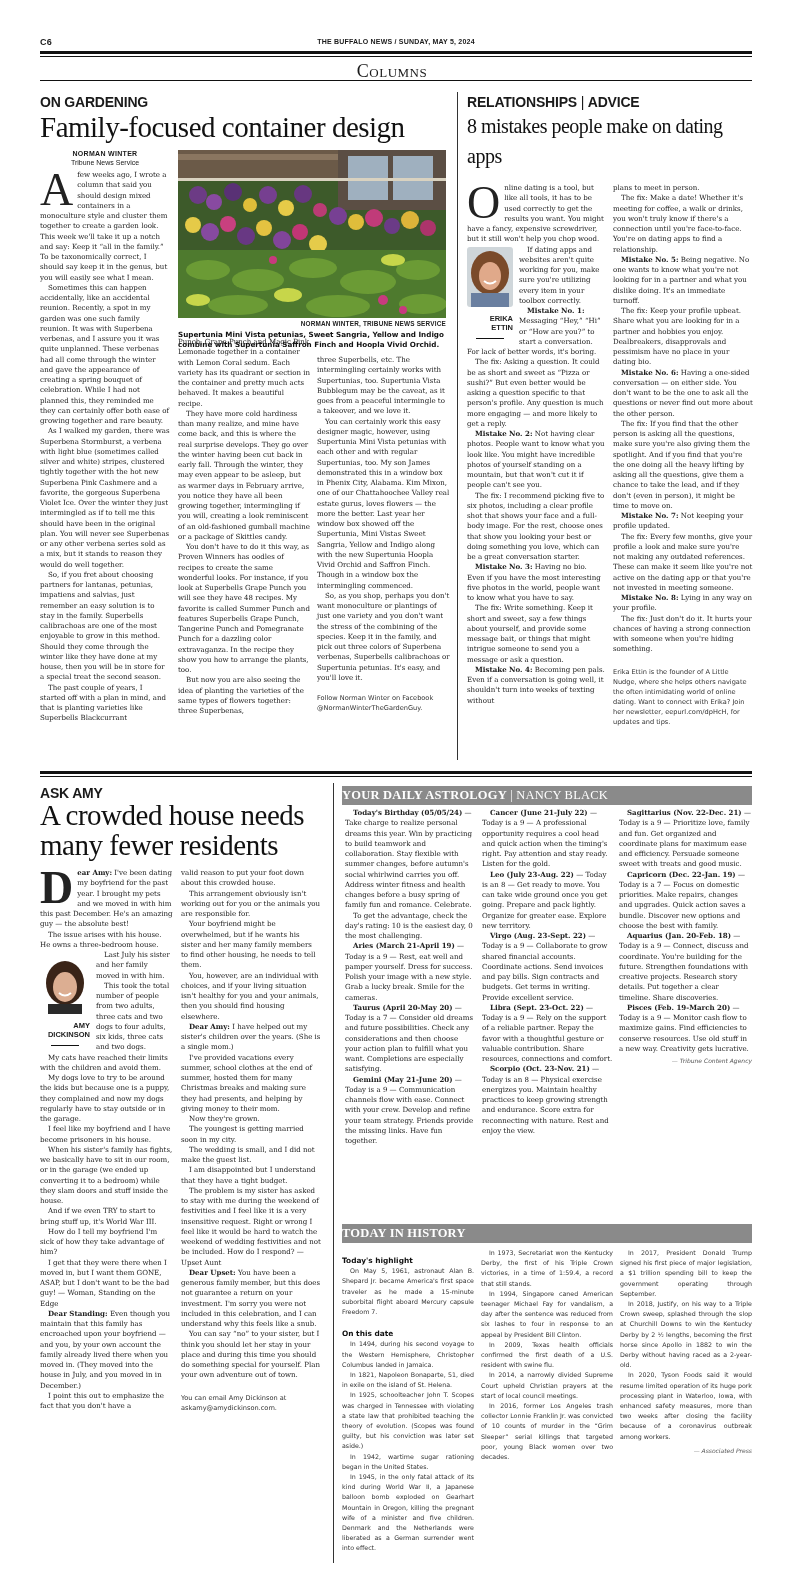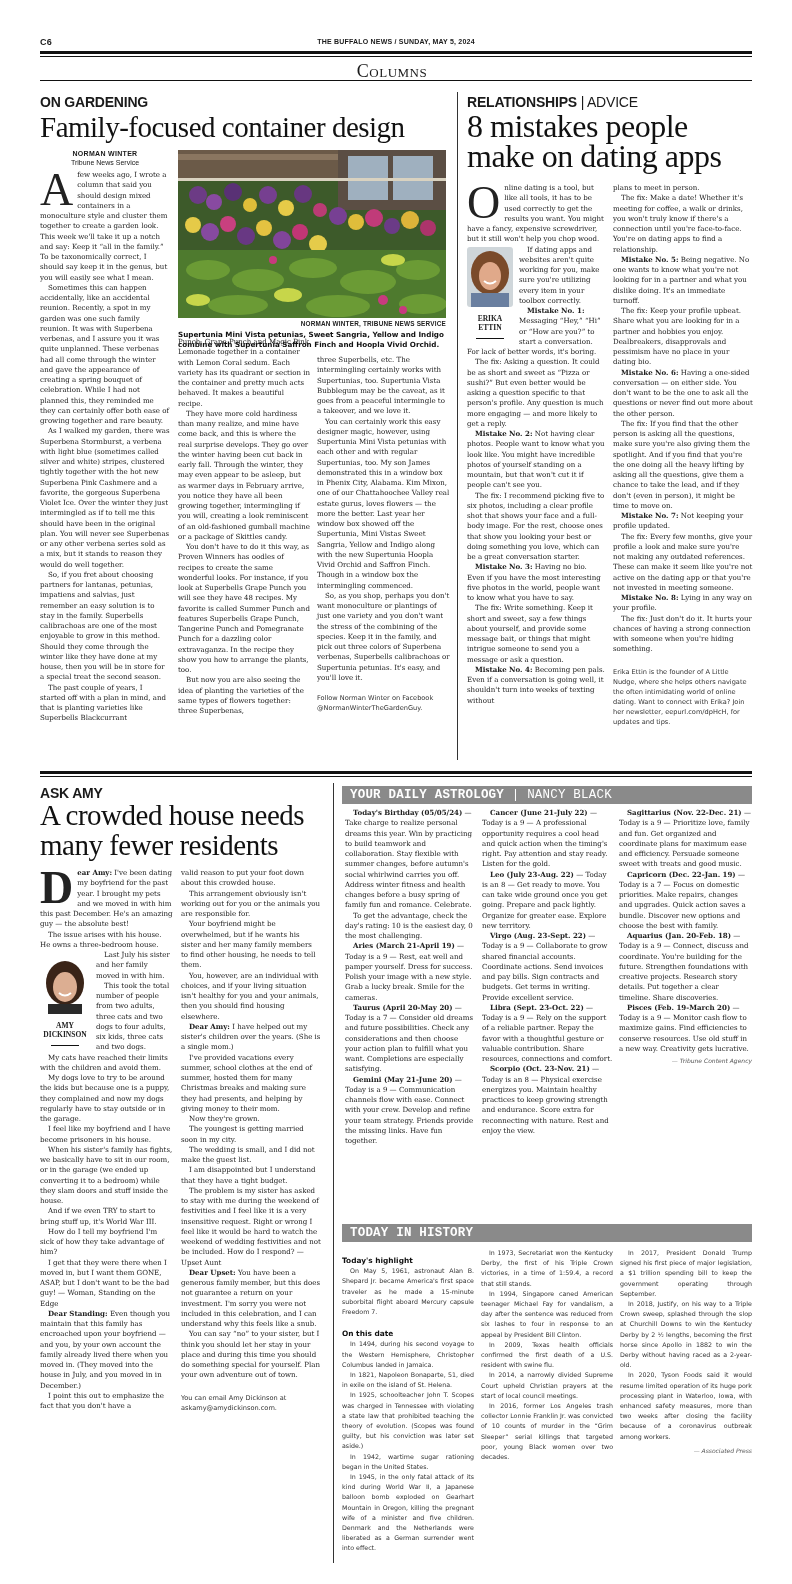--- a/index.html
+++ b/index.html
@@ -4,35 +4,35 @@
 <style>
 *{box-sizing:border-box;margin:0;padding:0}
 html,body{width:792px;height:1584px;background:#fff;overflow:hidden}
 body{font-family:"DejaVu Serif","Liberation Serif",serif;color:#1a1a1a;position:relative}
 .abs{position:absolute}
 .folio{font-family:"Liberation Sans",sans-serif;font-weight:bold;font-size:9px;letter-spacing:.2px}
 .rule-thick{height:3px;background:#111}
 .rule-thin{height:1px;background:#111}
 .section-title{font-family:"Liberation Serif",serif;font-size:18px;font-variant:small-caps;letter-spacing:.5px;text-align:center}
 .kicker{font-family:"Liberation Sans",sans-serif;font-weight:bold;font-size:14px;letter-spacing:-.2px}
-.kicker .light{font-weight:normal}
+.kicker .light{font-weight:bold}
 .headline{font-family:"Liberation Serif",serif;font-weight:normal;color:#111;letter-spacing:-.5px}
 .body{font-family:"DejaVu Serif",serif;font-size:7.05px;line-height:10.25px;color:#222}
 .body p{text-indent:8px}
 .body p.noind{text-indent:0}
 .body b{font-weight:bold}
 .byline{font-family:"Liberation Sans",sans-serif;text-align:center;font-size:7px;line-height:8.6px}
 .byline .nm{font-weight:bold;letter-spacing:.3px}
 .sans-note{font-family:"DejaVu Sans",sans-serif;font-size:6.6px;line-height:10px;color:#333}
 .dropcap{float:left;font-family:"Liberation Serif",serif;font-size:46px;line-height:36px;margin:2px 4px 0 0}
-.mug{float:left;margin:2px 6px 2px 0;text-align:center;font-family:Liberation Serif, serif}
+.mug{float:left;margin:2px 6px 2px 0;text-align:right;font-family:Liberation Sans, sans-serif}
 .mug .face{border-radius:3px}
 .mug .nm{font-weight:bold;font-size:7.5px;line-height:9px;margin-top:4px}
 .mug .ul{width:28px;height:1px;background:#111;margin:6px auto 0}
-.bar{background:#8a8a8a;color:#fff;font-family:Liberation Mono, monospace;font-weight:bold;font-size:12.5px;padding:2px 8px;letter-spacing:.2px}
+.bar{background:#8a8a8a;color:#fff;font-family:Liberation Serif, serif;font-weight:bold;font-size:12.5px;padding:2px 0;letter-spacing:.2px}
 .bar .light{font-weight:normal}
 .hist{font-family:"DejaVu Sans",sans-serif;font-size:6.3px;line-height:10.2px;color:#333;text-align:justify}
 .hist p{text-indent:8px}
 .hist h4{font-family:"DejaVu Sans",sans-serif;font-size:7.4px;font-weight:bold;color:#111;margin-top:14px}
 .credit{font-family:"DejaVu Sans",sans-serif;font-style:italic;font-size:6px;color:#555;text-align:right}
 .vrule{position:absolute;width:1px;background:#333}
 .cap{font-family:"DejaVu Sans",sans-serif;font-weight:bold;font-size:7.2px;line-height:10px;color:#111}
 .photo-credit{font-family:"Liberation Sans",sans-serif;font-weight:bold;font-size:6.4px;text-align:right;color:#222;letter-spacing:.2px}
 </style>
 </head>
@@ -131,21 +131,21 @@
 <div class="abs body" style="left:317px;top:355px;width:133px">
   <p class="noind">three Superbells, etc. The intermingling certainly works with Supertunias, too. Supertunia Vista Bubblegum may be the caveat, as it goes from a peaceful intermingle to a takeover, and we love it.</p>
   <p>You can certainly work this easy designer magic, however, using Supertunia Mini Vista petunias with each other and with regular Supertunias, too. My son James demonstrated this in a window box in Phenix City, Alabama. Kim Mixon, one of our Chattahoochee Valley real estate gurus, loves flowers — the more the better. Last year her window box showed off the Supertunia, Mini Vistas Sweet Sangria, Yellow and Indigo along with the new Supertunia Hoopla Vivid Orchid and Saffron Finch. Though in a window box the intermingling commenced.</p>
   <p>So, as you shop, perhaps you don't want monoculture or plantings of just one variety and you don't want the stress of the combining of the species. Keep it in the family, and pick out three colors of Superbena verbenas, Superbells calibrachoas or Supertunia petunias. It's easy, and you'll love it.</p>
   <p class="noind sans-note" style="margin-top:10px;width:120px">Follow Norman Winter on Facebook @NormanWinterTheGardenGuy.</p>
 </div>
 
 <div class="vrule" style="left:457px;top:92px;height:668px"></div>
 
 <div class="abs kicker" style="left:467px;top:94px"><span>RELATIONSHIPS</span><span style="font-weight:normal"> | </span><span class="light">ADVICE</span></div>
-<div class="abs headline" style="left:467px;top:111px;font-size:32px;line-height:30px;width:290px">8 mistakes people make on dating apps</div>
+<div class="abs headline" style="left:467px;top:111px;font-size:20px;line-height:30px;width:290px">8 mistakes people make on dating apps</div>
 
 <div class="abs body" style="left:467px;top:183px;width:138px">
   <span class="dropcap">O</span>
   <p class="noind">nline dating is a tool, but like all tools, it has to be used correctly to get the results you want. You might have a fancy, expensive screwdriver, but it still won't help you chop wood.</p>
   <div class="mug" style="width:46px;margin-left:0">
     <svg class="face" width="46" height="60" viewBox="0 0 46 60">
       <rect width="46" height="60" fill="#cfd6da"></rect>
       <ellipse cx="23" cy="26" rx="19" ry="22" fill="#7a4a2a"></ellipse>
       <ellipse cx="23" cy="29" rx="11" ry="14" fill="#e0a98a"></ellipse>
       <path d="M12 30 Q23 46 34 30" fill="#f2f2f2" opacity=".0"></path>

